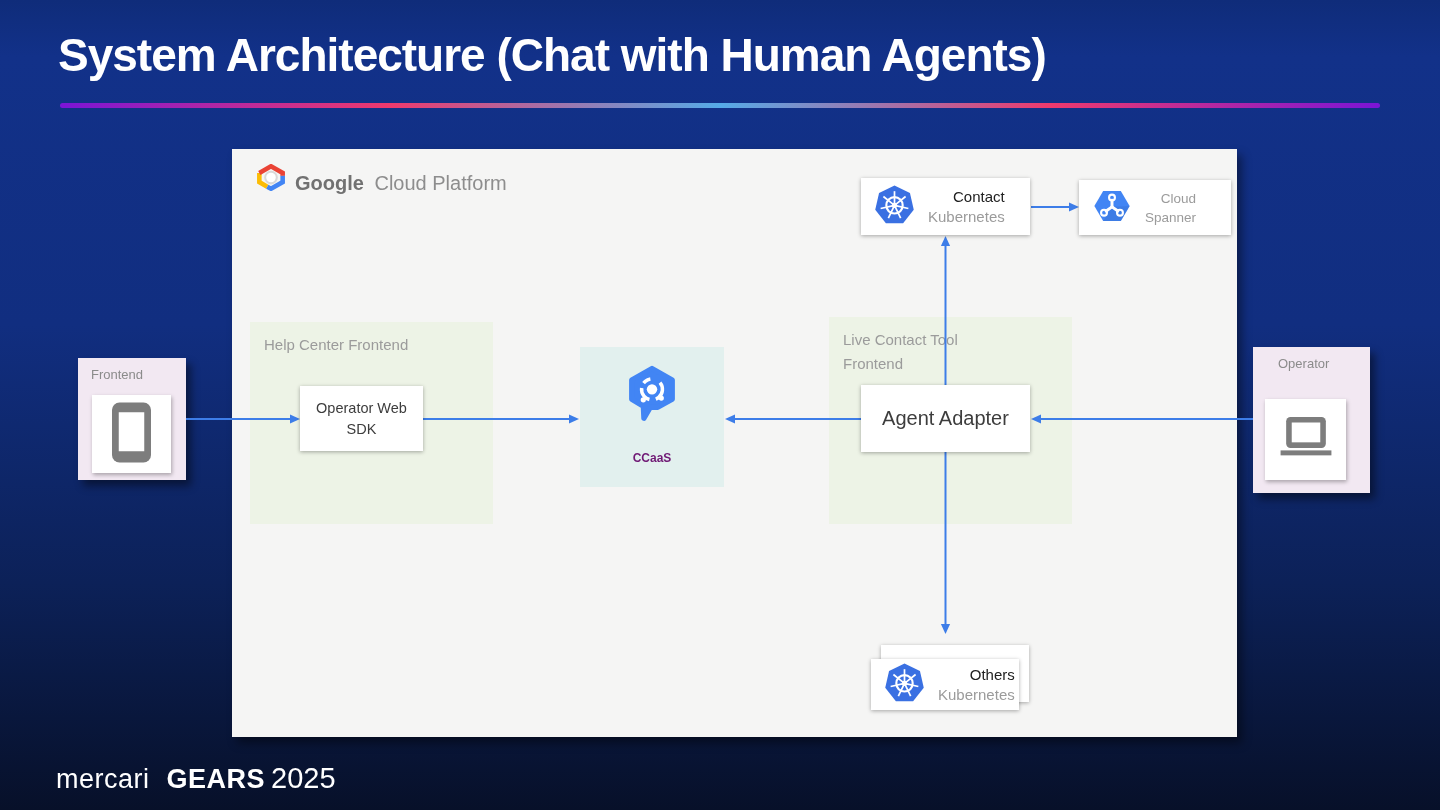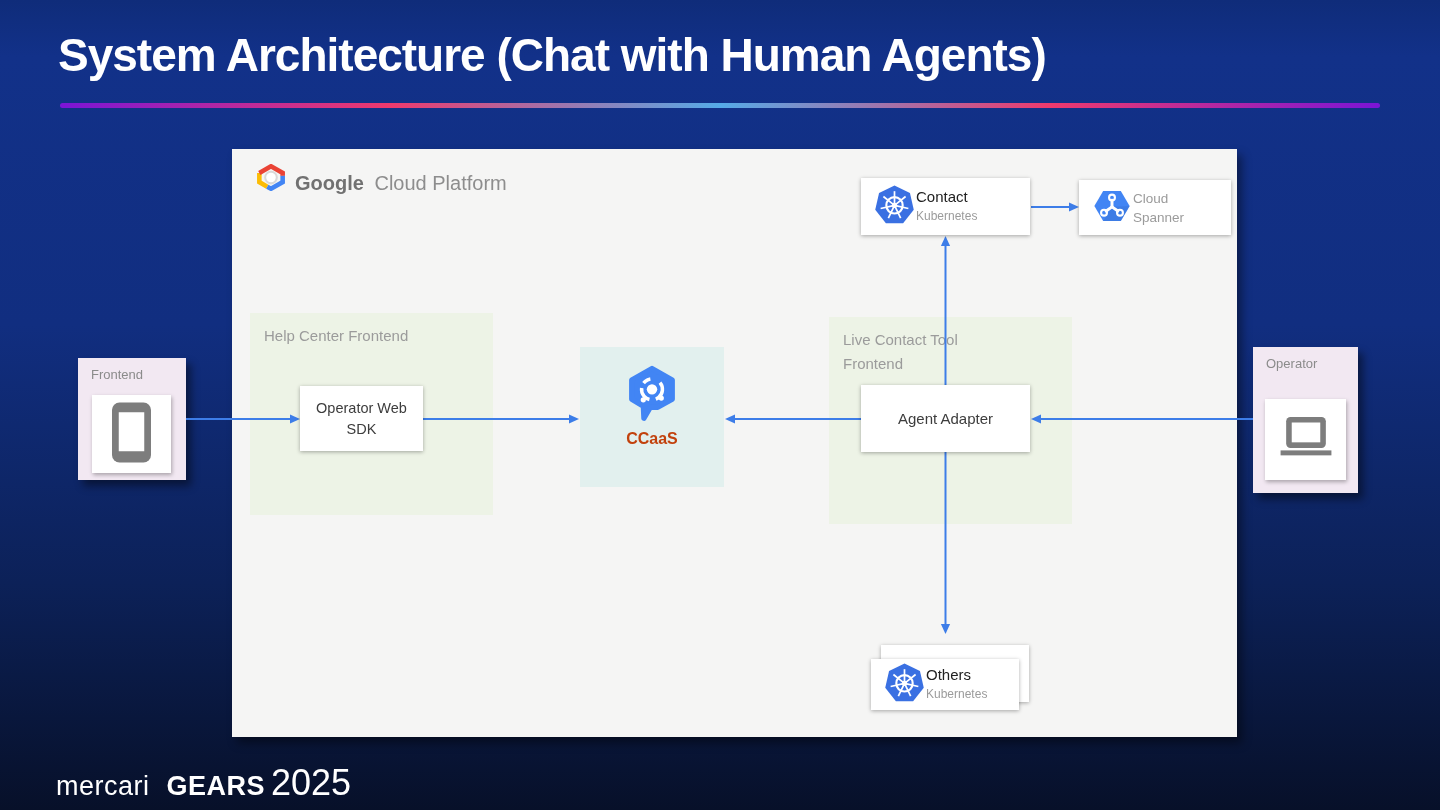--- a/index.html
+++ b/index.html
@@ -19,65 +19,65 @@
   .panel{
     position:absolute;left:232px;top:149px;width:1005px;height:588px;z-index:1;
     background:#f5f5f4;box-shadow:5px 6px 9px rgba(0,0,0,0.42);
   }
   .gcp-logo{position:absolute;left:256px;top:164px;z-index:2;display:flex;align-items:flex-end;gap:9px;}
   .gcp-text{font-size:20px;color:#7c7c7c;white-space:nowrap;}
   .gcp-bold{font-weight:600;color:#717171;}
   .gcp-light{font-weight:400;color:#8d8d8d;margin-left:5px;}
 
   .area-green{position:absolute;background:#edf3e6;z-index:2;}
-  .help-area{left:250px;top:313px;width:243px;height:202px;}
+  .help-area{left:250px;top:322px;width:243px;height:202px;}
   .lct-area{left:829px;top:317px;width:243px;height:207px;}
   .area-label{color:#9b9b9b;font-size:15px;padding:11px 0 0 14px;line-height:24px;}
 
   .ccaas-area{
     position:absolute;left:580px;top:347px;width:144px;height:140px;z-index:2;
     background:#e2f0ee;display:flex;flex-direction:column;align-items:center;
   }
   .ccaas-icon{margin-top:15px;}
-  .ccaas-label{margin-top:0;font-size:16px;font-weight:700;color:#c2410c;}
+  .ccaas-label{margin-top:21px;font-size:12px;font-weight:700;color:#701a75;}
 
   svg.edges{position:absolute;left:0;top:0;z-index:3;pointer-events:none;}
 
   .card{
     position:absolute;background:#ffffff;z-index:4;box-sizing:border-box;
     box-shadow:0 1px 4px rgba(0,0,0,0.33);
   }
   .center-card{display:flex;align-items:center;justify-content:center;color:#3d3d3d;text-align:center;}
   .sdk-card{left:300px;top:386px;width:123px;height:65px;font-size:14.5px;line-height:21px;padding:0 9px;}
-  .adapter-card{left:861px;top:385px;width:169px;height:67px;font-size:15px;}
-
-  .k8s-card{display:flex;align-items:center;padding-left:12px;}
+  .adapter-card{left:861px;top:385px;width:169px;height:67px;font-size:20px;}
+
+  .k8s-card{display:flex;align-items:center;padding-left:12px;gap:12px;text-align:right;}
   .contact-card{left:861px;top:178px;width:169px;height:57px;}
   .spanner-card{left:1079px;top:180px;width:152px;height:55px;}
   .others-card{left:871px;top:635px;width:148px;height:51px;z-index:5;margin-top:24px;}
   .others-back-card{left:881px;top:645px;width:148px;height:57px;z-index:4;}
   .node-title{font-size:15px;color:#212121;line-height:19px;}
-  .node-sub{font-size:12px;color:#9b9b9b;line-height:19px;margin-top:1px;}
+  .node-sub{font-size:15px;color:#9b9b9b;line-height:19px;margin-top:1px;}
   .sub-two-line{font-size:13.5px;color:#9b9b9b;line-height:19px;}
 
   .actor-box{position:absolute;background:#f2e8f2;z-index:2;box-shadow:5px 6px 8px rgba(0,0,0,0.45);}
   .customer-box{left:78px;top:358px;width:108px;height:122px;}
-  .operator-box{left:1253px;top:347px;width:105px;height:146px;}
+  .operator-box{left:1253px;top:347px;width:105px;height:146px;padding-left:12px;}
   .actor-label{font-size:13px;color:#8b8b8b;padding:9px 0 0 13px;}
   .actor-card{
     position:absolute;background:#ffffff;box-shadow:1px 2px 4px rgba(0,0,0,0.3);
     display:flex;align-items:center;justify-content:center;
   }
   .customer-card{left:14px;top:37px;width:79px;height:78px;}
   .operator-card{left:12px;top:52px;width:81px;height:81px;}
 
   .footer{position:absolute;left:56px;top:762px;z-index:1;display:flex;align-items:baseline;color:#ffffff;}
   .f-mercari{font-size:27px;font-weight:400;letter-spacing:0.5px;}
   .f-gears{font-size:27px;font-weight:800;letter-spacing:0.5px;margin-left:17px;}
-  .f-year{font-size:36px;font-weight:300;margin-left:6px;}
+  .f-year{font-size:29px;font-weight:300;margin-left:6px;}
 </style>
 </head>
 <body>
 
 <div class="title">System Architecture (Chat with Human Agents)</div>
 <div class="accent-bar"></div>
 
 <div class="panel"></div>
 
 <div class="gcp-logo">

